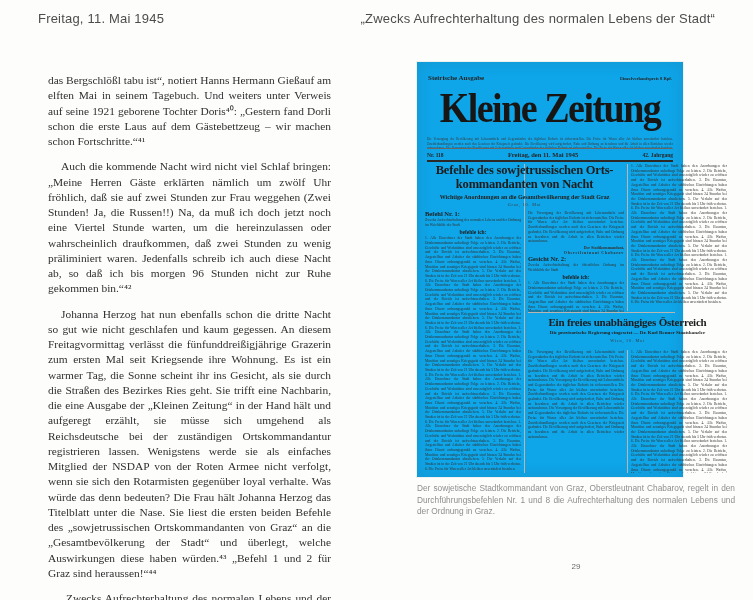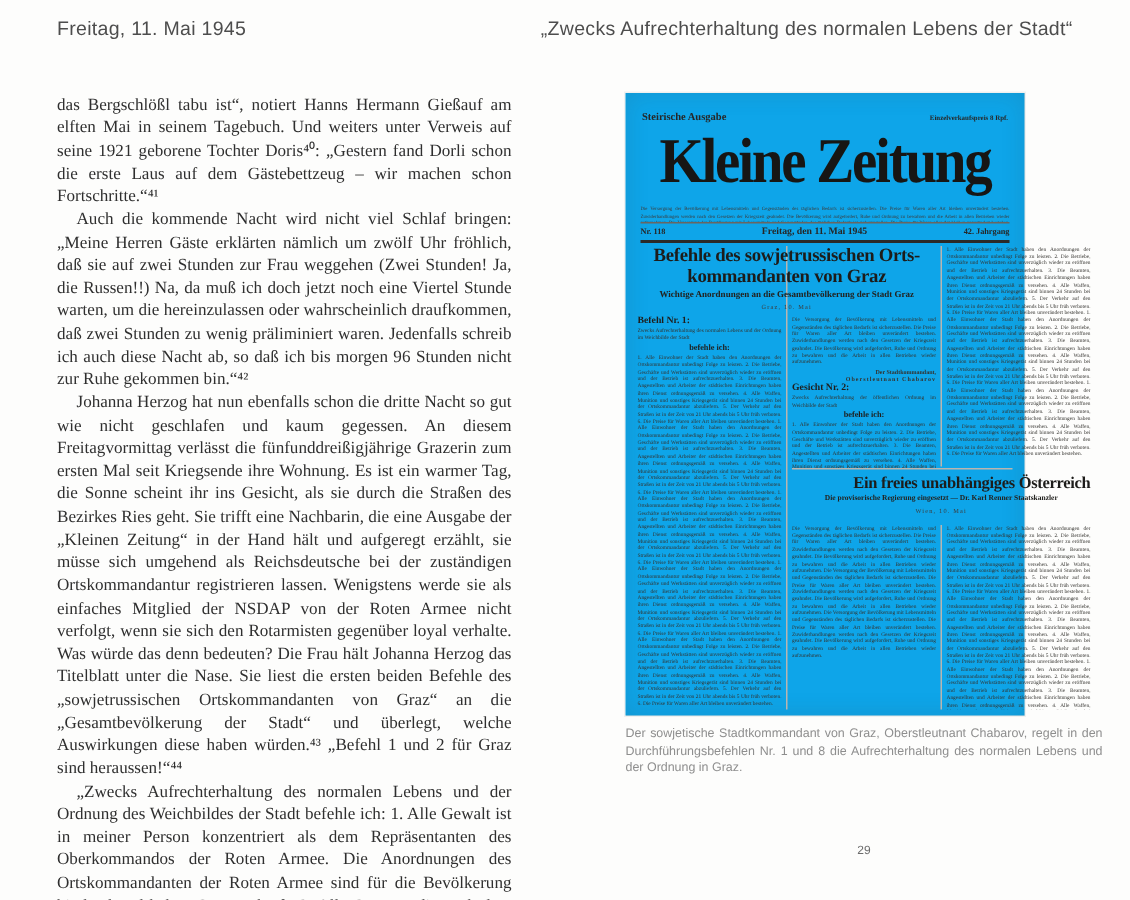--- a/index.html
+++ b/index.html
@@ -13,21 +13,21 @@
     font-size:13px; color:#4d4d4d; letter-spacing:0.2px;
   }
   .running-head.left  { left:38px; }
   .running-head.right { right:38px; text-align:center; }
 
   
   .book-text {
     position:absolute; left:38px; top:63px; width:303px;
     font-size:11.4px; line-height:15.25px; color:#2f2f2f; text-align:justify;
   }
-  .book-text p { margin:0; }
+  .book-text p { margin:10px; }
   .book-text p.indent { text-indent:13px; }
 
   
   .folio {
     position:absolute; top:562px; font-family:"Liberation Sans", sans-serif;
     font-size:8px; color:#6b6b6b; text-align:center;
   }
   .folio.left  { left:38px;  width:303px; }
   .folio.right { left:417px; width:318px; }
 
@@ -81,21 +81,21 @@
   .col2 { left:103px; top:47px;  width:96px; height:101px; }
   .col3 { left:206px; top:0;     width:96px; height:147px; }
   .befehl-header { font-size:6.5px; font-weight:bold; text-align:left; margin:1px 0 1.5px 0; color:#1f1e1c; }
   .befehl-intro  { text-align:justify; }
   .befehle-ich   { font-size:5.5px; font-weight:bold; text-align:center; margin:2px 0; color:#1f1e1c; }
   .np-sig { text-align:right; font-size:4px; font-weight:bold; margin:1.5px 0; line-height:5px; }
   .np-sig .sp { letter-spacing:0.7px; }
   .filler-block { text-align:justify; }
 
   .np-head2 { position:absolute; left:103px; top:152px; width:199px; text-align:center; }
-  .np-head2 .hl { font-size:11px; font-weight:bold; letter-spacing:-0.2px; line-height:12px; color:#1d1c1a;text-align:right; }
+  .np-head2 .hl { font-size:11px; font-weight:bold; letter-spacing:-0.2px; line-height:12px; color:#1d1c1a; }
   .np-head2 .np-subhead { font-size:5px; margin-top:2px; }
   .col2b { left:103px; top:186px; width:96px; bottom:0; }
   .col3b { left:206px; top:186px; width:96px; bottom:0; }
 
   .caption {
     position:absolute; left:417px; top:483px; width:318px;
     font-family:"Liberation Sans", sans-serif; font-size:8.3px; line-height:11.6px;
     color:#8e8e8e; text-align:justify;
   }
 </style>
@@ -133,21 +133,21 @@
 
     <div class="np-main">
 
       <div class="np-vrule vr1"></div>
       <div class="np-vrule vr2"></div>
       <div class="np-vrule vr2b"></div>
       <div class="np-hrule"></div>
 
       <div class="np-head1">
         <div class="hl">Befehle des sowjetrussischen Orts-</div>
-        <div class="hl">kommandanten von Graz</div>
+        <div class="hl">kommandanten von Nacht</div>
         <div class="np-subhead">Wichtige Anordnungen an die Gesamtbevölkerung der Stadt Graz</div>
         <div class="np-dateline">Graz, 10. Mai</div>
       </div>
 
       <div class="np-col col1">
         <div class="befehl-header">Befehl Nr. 1:</div>
         <div class="befehl-intro">Zwecks Aufrechterhaltung des normalen Lebens und der Ordnung im Weichbilde der Stadt</div>
         <div class="befehle-ich">befehle ich:</div>
         <div class="filler-block">1. Alle Einwohner der Stadt haben den Anordnungen der Ortskommandantur unbedingt Folge zu leisten. 2. Die Betriebe, Geschäfte und Werkstätten sind unverzüglich wieder zu eröffnen und der Betrieb ist aufrechtzuerhalten. 3. Die Beamten, Angestellten und Arbeiter der städtischen Einrichtungen haben ihren Dienst ordnungsgemäß zu versehen. 4. Alle Waffen, Munition und sonstiges Kriegsgerät sind binnen 24 Stunden bei der Ortskommandantur abzuliefern. 5. Der Verkehr auf den Straßen ist in der Zeit von 21 Uhr abends bis 5 Uhr früh verboten. 6. Die Preise für Waren aller Art bleiben unverändert bestehen. 1. Alle Einwohner der Stadt haben den Anordnungen der Ortskommandantur unbedingt Folge zu leisten. 2. Die Betriebe, Geschäfte und Werkstätten sind unverzüglich wieder zu eröffnen und der Betrieb ist aufrechtzuerhalten. 3. Die Beamten, Angestellten und Arbeiter der städtischen Einrichtungen haben ihren Dienst ordnungsgemäß zu versehen. 4. Alle Waffen, Munition und sonstiges Kriegsgerät sind binnen 24 Stunden bei der Ortskommandantur abzuliefern. 5. Der Verkehr auf den Straßen ist in der Zeit von 21 Uhr abends bis 5 Uhr früh verboten. 6. Die Preise für Waren aller Art bleiben unverändert bestehen. 1. Alle Einwohner der Stadt haben den Anordnungen der Ortskommandantur unbedingt Folge zu leisten. 2. Die Betriebe, Geschäfte und Werkstätten sind unverzüglich wieder zu eröffnen und der Betrieb ist aufrechtzuerhalten. 3. Die Beamten, Angestellten und Arbeiter der städtischen Einrichtungen haben ihren Dienst ordnungsgemäß zu versehen. 4. Alle Waffen, Munition und sonstiges Kriegsgerät sind binnen 24 Stunden bei der Ortskommandantur abzuliefern. 5. Der Verkehr auf den Straßen ist in der Zeit von 21 Uhr abends bis 5 Uhr früh verboten. 6. Die Preise für Waren aller Art bleiben unverändert bestehen. 1. Alle Einwohner der Stadt haben den Anordnungen der Ortskommandantur unbedingt Folge zu leisten. 2. Die Betriebe, Geschäfte und Werkstätten sind unverzüglich wieder zu eröffnen und der Betrieb ist aufrechtzuerhalten. 3. Die Beamten, Angestellten und Arbeiter der städtischen Einrichtungen haben ihren Dienst ordnungsgemäß zu versehen. 4. Alle Waffen, Munition und sonstiges Kriegsgerät sind binnen 24 Stunden bei der Ortskommandantur abzuliefern. 5. Der Verkehr auf den Straßen ist in der Zeit von 21 Uhr abends bis 5 Uhr früh verboten. 6. Die Preise für Waren aller Art bleiben unverändert bestehen. 1. Alle Einwohner der Stadt haben den Anordnungen der Ortskommandantur unbedingt Folge zu leisten. 2. Die Betriebe, Geschäfte und Werkstätten sind unverzüglich wieder zu eröffnen und der Betrieb ist aufrechtzuerhalten. 3. Die Beamten, Angestellten und Arbeiter der städtischen Einrichtungen haben ihren Dienst ordnungsgemäß zu versehen. 4. Alle Waffen, Munition und sonstiges Kriegsgerät sind binnen 24 Stunden bei der Ortskommandantur abzuliefern. 5. Der Verkehr auf den Straßen ist in der Zeit von 21 Uhr abends bis 5 Uhr früh verboten. 6. Die Preise für Waren aller Art bleiben unverändert bestehen.</div>
       </div>

